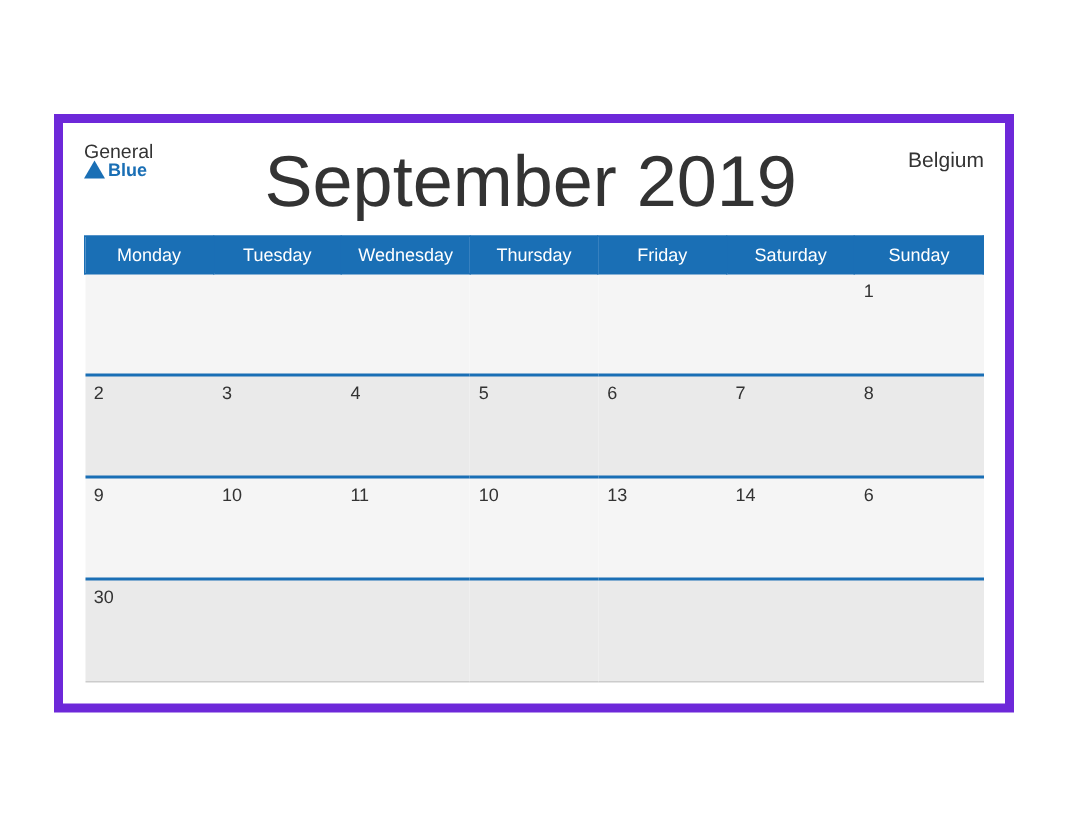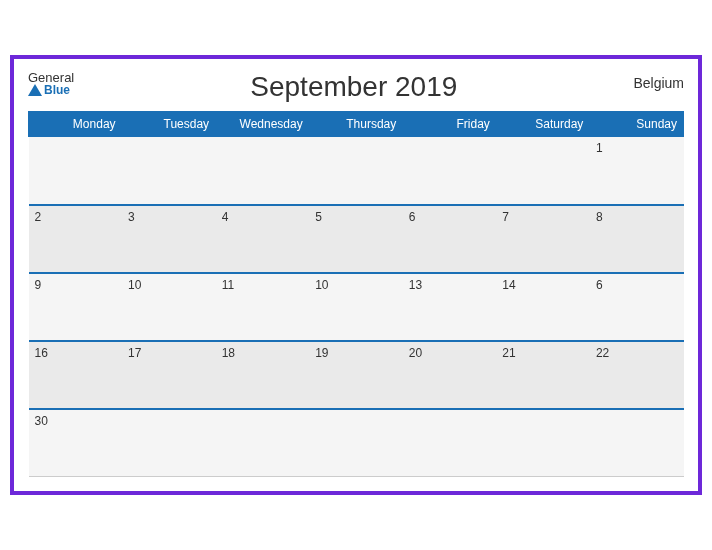--- a/index.html
+++ b/index.html
@@ -6,23 +6,23 @@
     body {
       background: #fff;
       font-family: Arial, sans-serif;
       width: 712px;
       height: 550px;
       display: flex;
       align-items: center;
       justify-content: center;
     }
     .calendar-container {
-      width: 692px;
+      width: 640px;
       background: #fff;
-      border: 4px solid #6d28d9;
+      border: 6px solid #6d28d9;
       padding: 12px 14px 14px;
     }
     .calendar-header {
       display: flex;
       align-items: flex-start;
       justify-content: space-between;
       margin-bottom: 8px;
     }
     .logo {
       display: flex;
@@ -44,21 +44,21 @@
     }
     .logo-triangle {
       width: 0;
       height: 0;
       border-left: 7px solid transparent;
       border-right: 7px solid transparent;
       border-bottom: 12px solid #1a6fb5;
       display: inline-block;
     }
     .calendar-title {
-      font-size: 28px;
+      font-size: 48px;
       font-weight: normal;
       color: #333;
       text-align: center;
       flex: 1;
     }
     .calendar-country {
       font-size: 14px;
       color: #333;
       text-align: center;
       padding-top: 4px;
@@ -66,21 +66,21 @@
     table {
       width: 100%;
       border-collapse: collapse;
     }
     thead tr th {
       background: #1a6fb5;
       color: #fff;
       font-size: 12px;
       font-weight: normal;
       padding: 5px 6px;
-      text-align: right;
+      text-align: center;
       border: 1px solid #1a6fb5;
     }
     tbody tr td {
       width: calc(100% / 7);
       height: 68px;
       vertical-align: top;
       padding: 4px 6px;
       border-bottom: 1px solid #ccc;
       background: #f5f5f5;
       font-size: 12px;
@@ -152,29 +152,20 @@
         <tr class="week-row">
           <td>9</td>
           <td>10</td>
           <td>11</td>
           <td>10</td>
           <td>13</td>
           <td>14</td>
           <td>6</td>
         </tr>
         <tr class="week-row">
-          <td>16</td>
-          <td>17</td>
-          <td>18</td>
-          <td>19</td>
-          <td>20</td>
-          <td>21</td>
-          <td>22</td>
-        </tr>
-        <tr class="week-row">
           <td>30</td>
           <td class="empty"></td>
           <td class="empty"></td>
           <td class="empty"></td>
           <td class="empty"></td>
           <td class="empty"></td>
           <td class="empty"></td>
         </tr>
       </tbody>
   </table>

